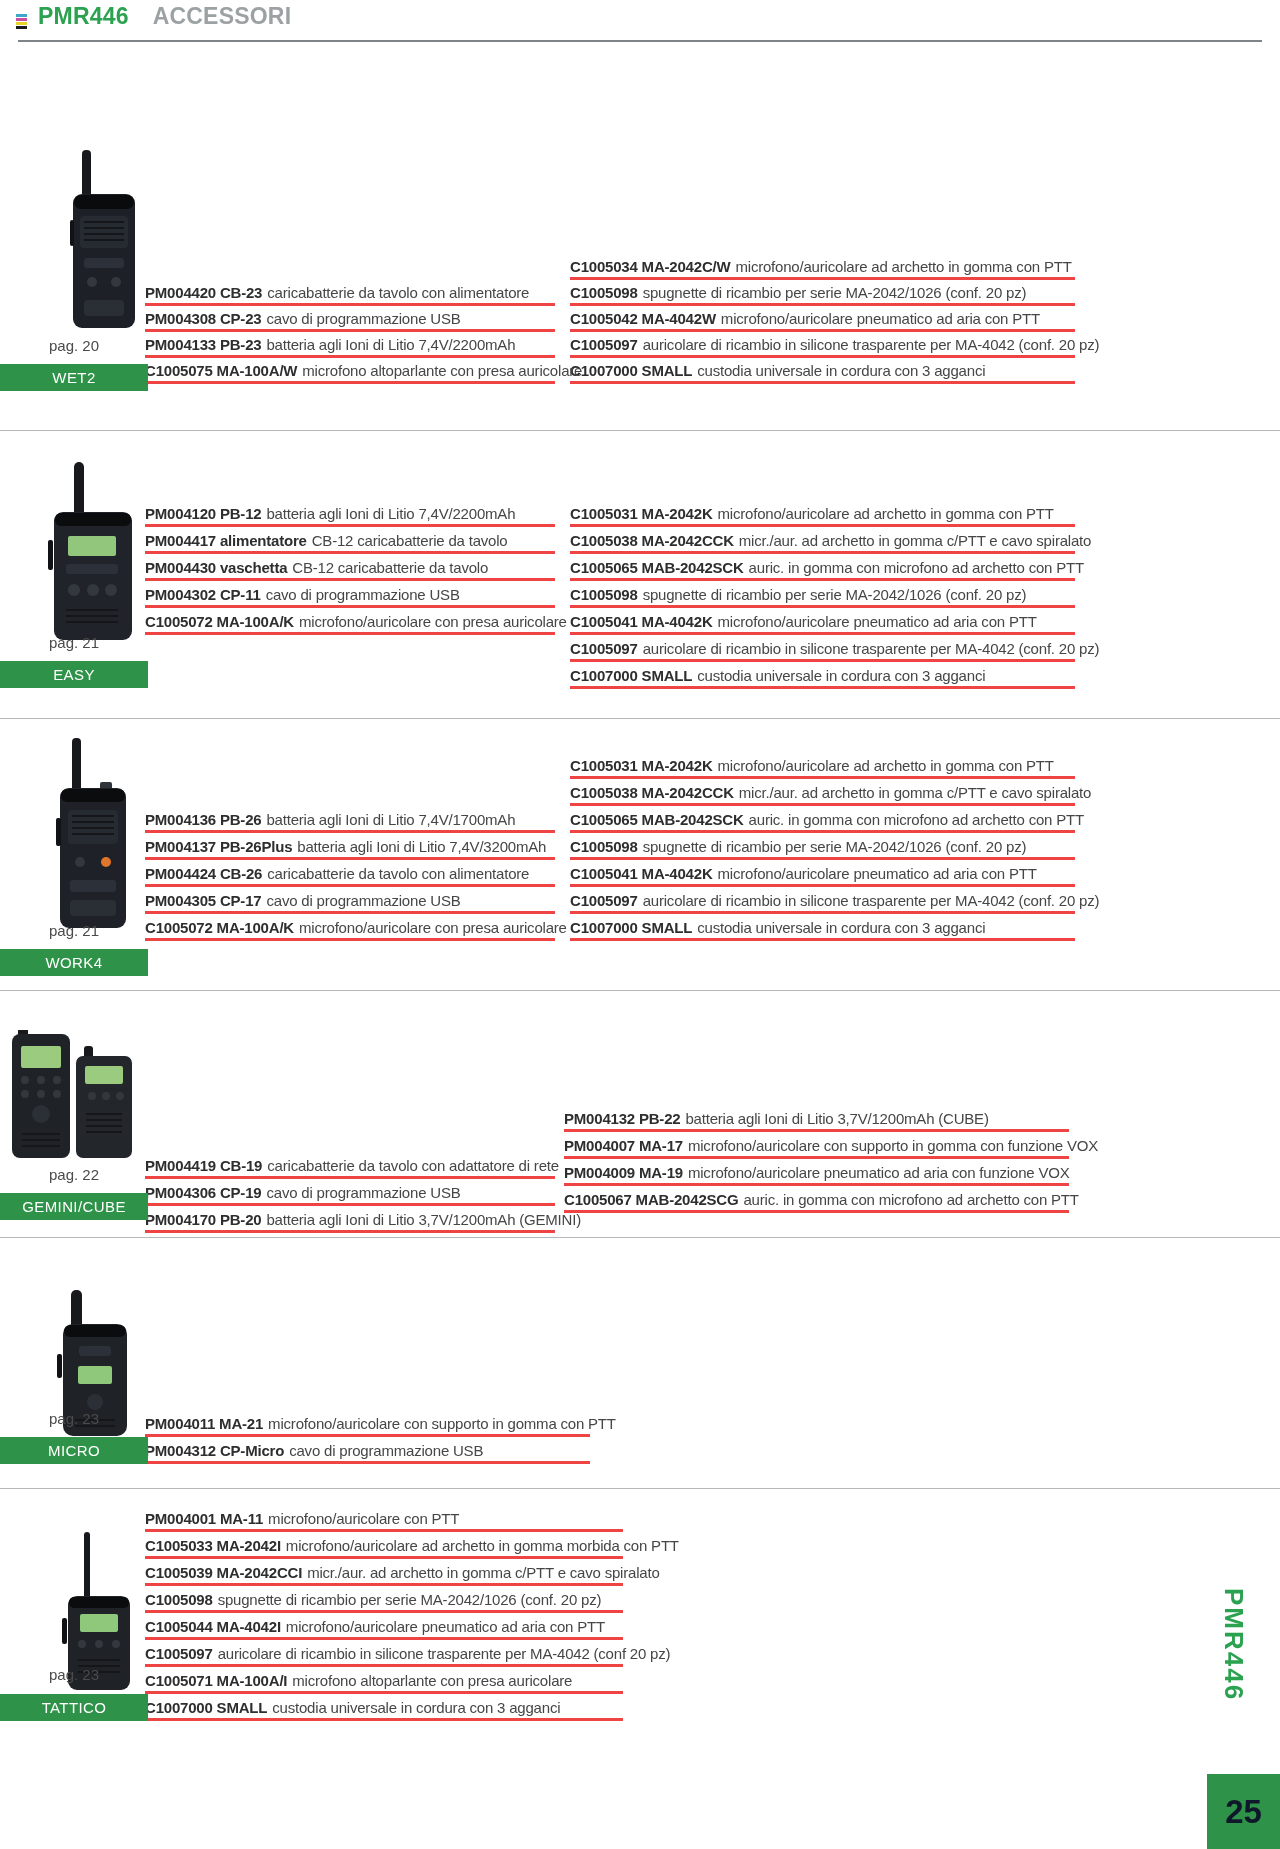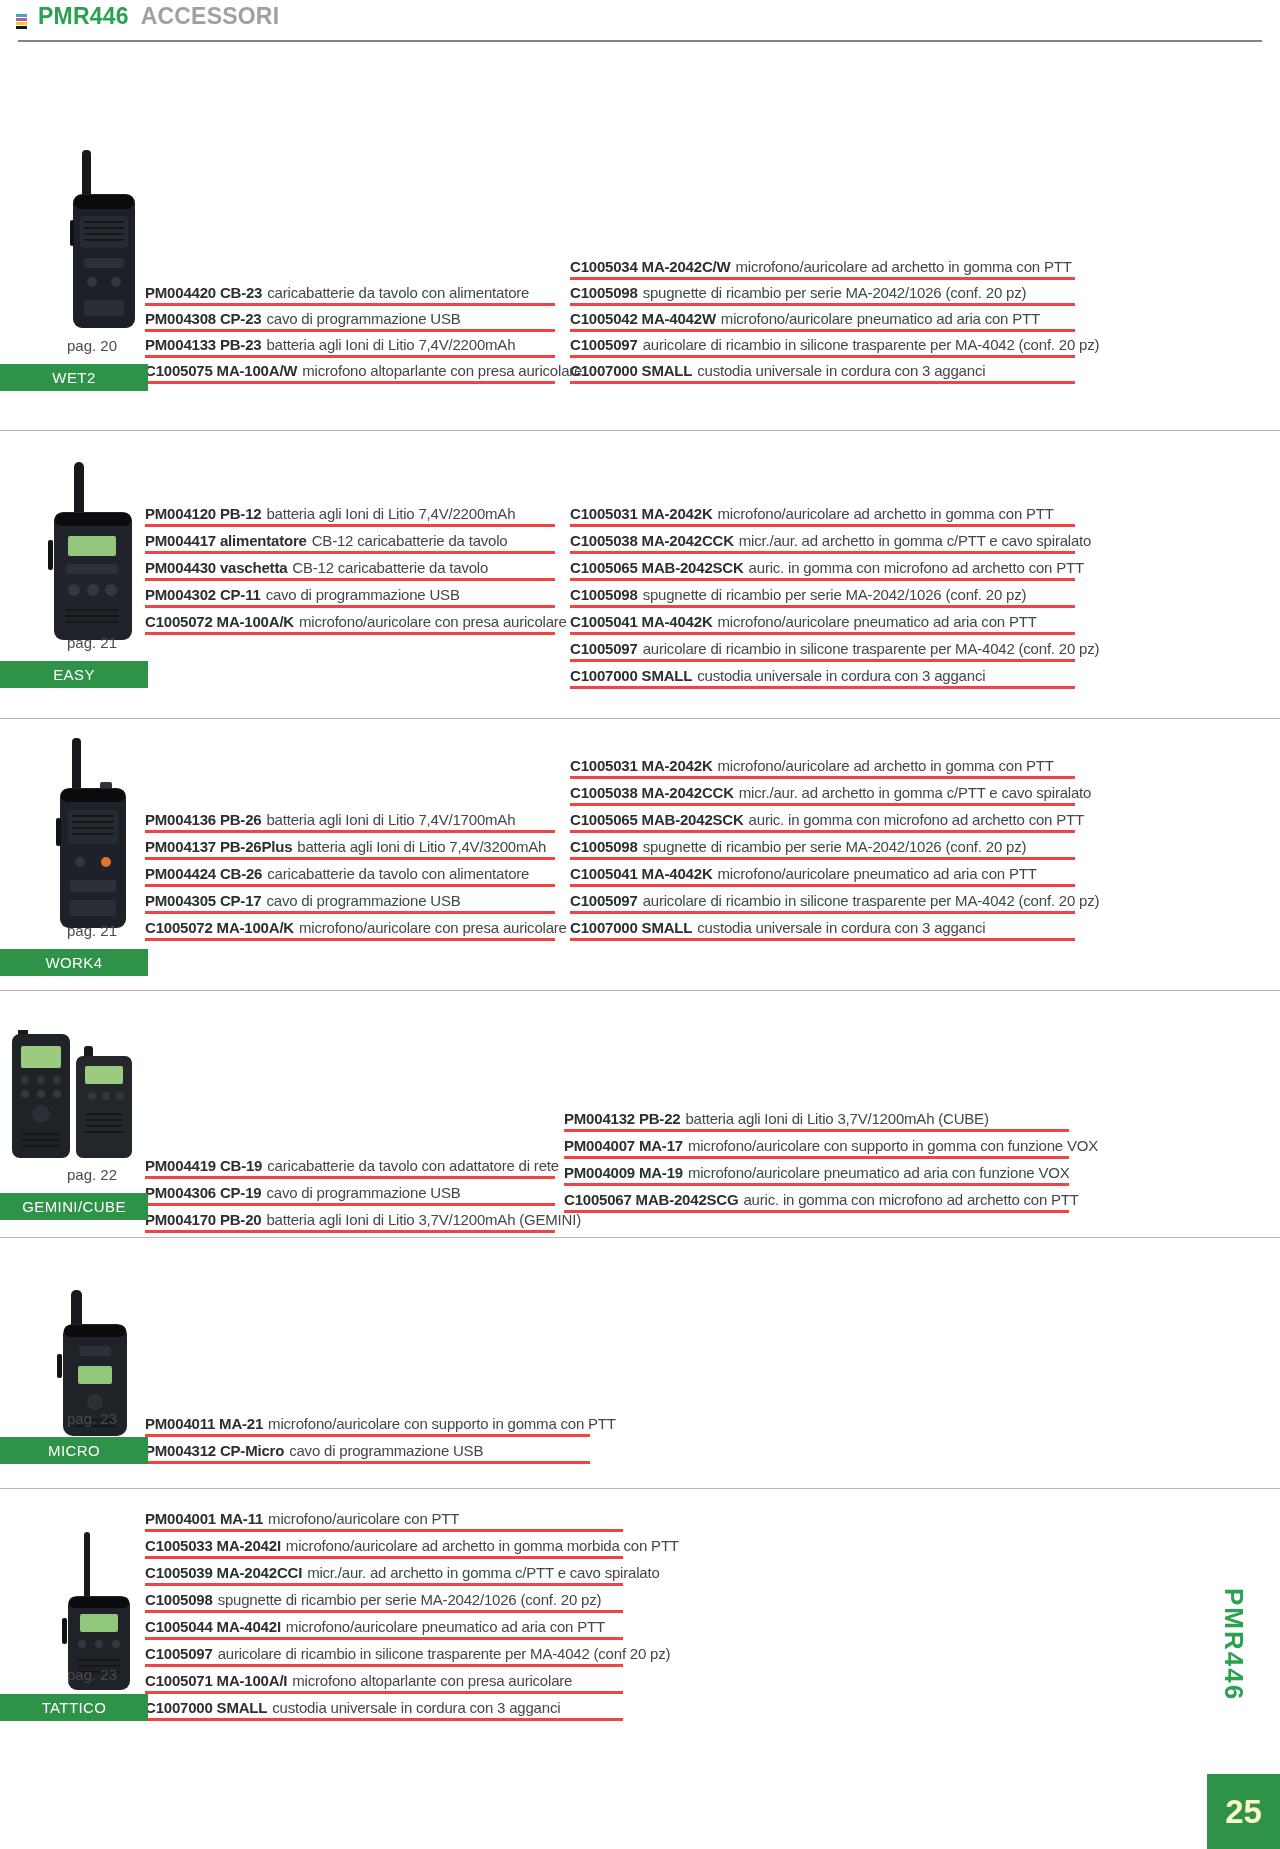--- a/index.html
+++ b/index.html
@@ -9,48 +9,48 @@
   }
   *{margin:0;padding:0;box-sizing:border-box;}
   body{background:#e8e8e8;font-family:"Liberation Sans",sans-serif;}
   #page{position:relative;width:1280px;height:1849px;background:#ffffff;overflow:hidden;margin:0 auto;}
 
   
   .hdr-icon{position:absolute;left:16px;top:14px;width:11px;}
   .hdr-icon i{display:block;height:3px;margin-bottom:1px;}
   .hdr-title{position:absolute;left:38px;top:3px;font-size:23px;font-weight:bold;letter-spacing:.2px;white-space:nowrap;}
   .hdr-title .brand{color:var(--title-green);}
-  .hdr-title .sub{color:var(--sub-gray);margin-left:12px;font-weight:bold;}
+  .hdr-title .sub{color:var(--sub-gray);margin-left:24px;font-weight:bold;}
   .hdr-rule{position:absolute;left:18px;width:1244px;top:40px;border-top:2px solid #7E8487;}
 
   
   .sep{position:absolute;left:0;width:1280px;border-top:1px solid #B4B8BA;}
 
   
-  .pagref{position:absolute;left:0;width:148px;text-align:center;font-size:15px;color:#4B4B4B;line-height:18px;margin-left:18px;}
+  .pagref{position:absolute;left:0;width:148px;text-align:center;font-size:15px;color:#4B4B4B;line-height:18px;}
   .banner{position:absolute;left:0;width:148px;height:27px;background:var(--green);color:#fff;
           font-size:15px;font-weight:normal;letter-spacing:.4px;display:flex;align-items:center;justify-content:center;}
 
   
   .col{position:absolute;}
   .row{height:var(--rh,27px);border-bottom:3px solid #ef4444;display:flex;align-items:flex-end;
        padding-bottom:2px;white-space:nowrap;font-size:15px;line-height:1.05;letter-spacing:-.2px;}
   .row .code{font-weight:bold;color:#2E2E2E;margin-right:5px;}
   .row .desc{color:#464646;}
 
   .radio{position:absolute;}
 
   
   .side-tab{position:absolute;left:1249px;top:1588px;width:152px;height:26px;
             transform:rotate(90deg);transform-origin:top left;
             color:var(--title-green);font-size:26px;font-weight:bold;letter-spacing:2px;}
 
   
   .pagenum{position:absolute;left:1207px;top:1774px;width:73px;height:75px;background:var(--green);
-           color:#fef9c3;font-size:33px;font-weight:bold;display:flex;align-items:center;justify-content:center;}
+           color:#0f172a;font-size:33px;font-weight:bold;display:flex;align-items:center;justify-content:center;}
 </style>
 </head>
 <body>
 
 <div id="page">
 
   <div class="hdr-icon">
     <i style="background:#3FA8C9"></i>
       <i style="background:#C94F9E"></i>
       <i style="background:#E8D22A"></i>

